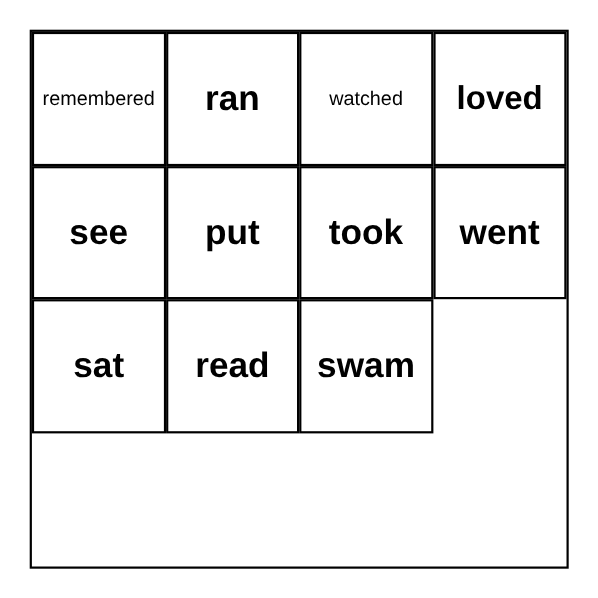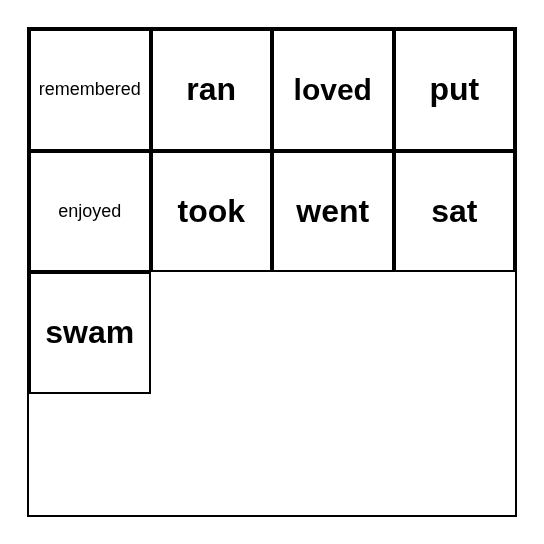--- a/index.html
+++ b/index.html
@@ -59,33 +59,39 @@
 <body>
 
 <div class="bingo-card">
 <div class="bingo-cell">
       <span class="cell-text cell-small">remembered</span>
     </div>
     <div class="bingo-cell">
       <span class="cell-text cell-large">ran</span>
     </div>
     <div class="bingo-cell">
+      <span class="cell-text cell-small">watched</span>
+    </div>
+    <div class="bingo-cell">
       <span class="cell-text cell-medium">loved</span>
     </div>
     <div class="bingo-cell">
-      <span class="cell-text cell-large">put</span>
+      <span class="cell-text cell-large">see</span>
     </div>
     <div class="bingo-cell">
-      <span class="cell-text cell-small">enjoyed</span>
+      <span class="cell-text cell-large">put</span>
     </div>
     <div class="bingo-cell">
       <span class="cell-text cell-large">took</span>
     </div>
     <div class="bingo-cell">
       <span class="cell-text cell-large">went</span>
     </div>
     <div class="bingo-cell">
       <span class="cell-text cell-large">sat</span>
     </div>
     <div class="bingo-cell">
+      <span class="cell-text cell-large">read</span>
+    </div>
+    <div class="bingo-cell">
       <span class="cell-text cell-large">swam</span>
     </div>
   </div>
 
 </body></html>

